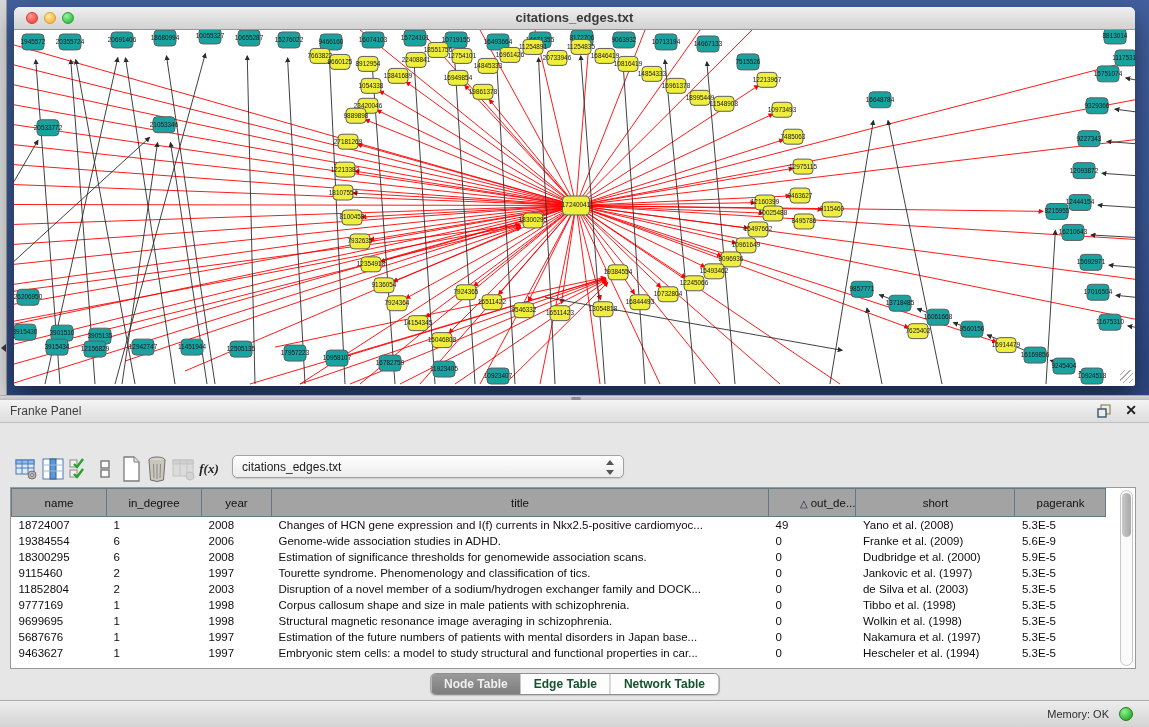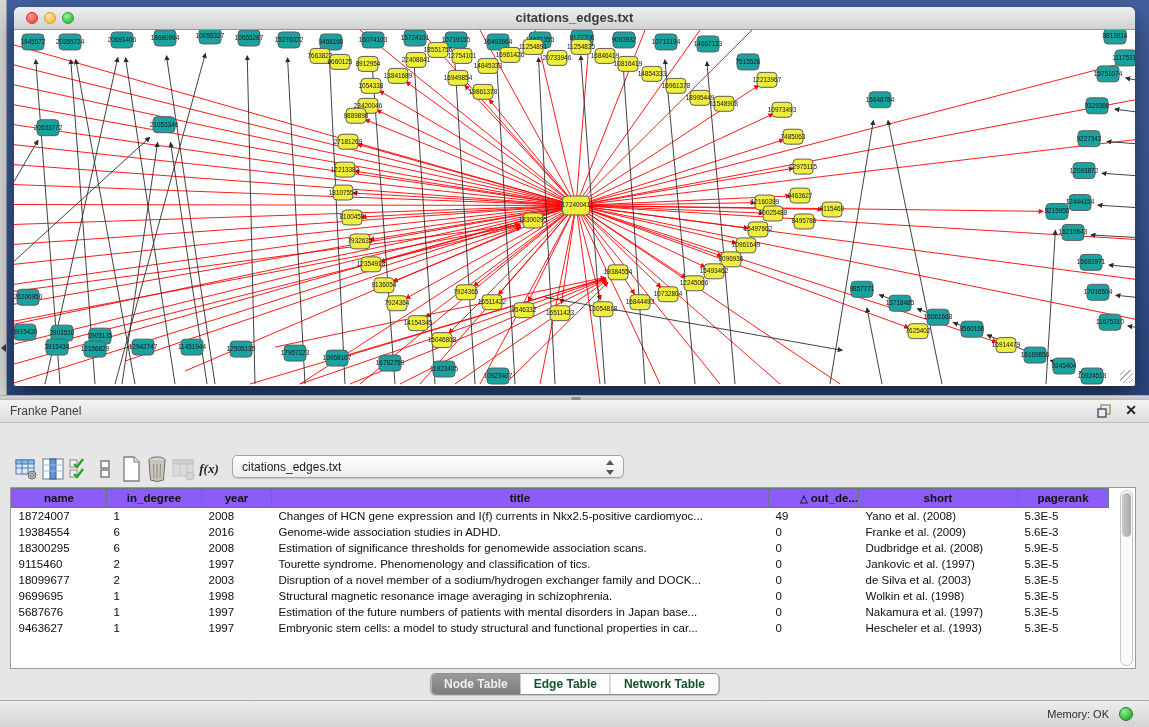--- a/index.html
+++ b/index.html
@@ -60,22 +60,22 @@
   .sel-arrows .up { position:absolute; top:0; left:0; width:0; height:0;
                     border-left:4px solid transparent; border-right:4px solid transparent;
                     border-bottom:5px solid #555; }
   .sel-arrows .down { position:absolute; bottom:0; left:0; width:0; height:0;
                     border-left:4px solid transparent; border-right:4px solid transparent;
                     border-top:5px solid #555; }
 
   .table-wrap { position:absolute; left:10px; top:64px; width:1126px; height:182px;
                 background:#fff; border:1px solid #9a9a9a; }
   table.node-table { border-collapse:collapse; table-layout:fixed; }
-  table.node-table th { background:#8b5cf6; border:1px solid #617a86; font-size:11.5px; font-weight:bold;
-                        height:19px; text-align:center; overflow:hidden; white-space:nowrap; color:#111; }
+  table.node-table th { background:#a3a3a3; border:1px solid #617a86; font-size:11.5px; font-weight:normal;
+                        height:28px; text-align:center; overflow:hidden; white-space:nowrap; color:#111; }
   table.node-table th.sorted { text-align:left; padding-left:4px; }
   table.node-table td { font-size:11.5px; height:16px; line-height:16px; padding:0 0 0 7px; color:#0d0d0d;
                         white-space:nowrap; overflow:hidden; }
   .sort-glyph { font-size:10px; margin-right:3px; color:#123; }
   .vscroll { position:absolute; right:2px; top:2px; width:13px; height:176px; background:#fafafa;
              border:1px solid #c6c6c6; border-radius:7px; }
   .vthumb { position:absolute; left:1px; top:2px; width:9px; height:44px; border-radius:5px;
             background:linear-gradient(90deg,#c9c9c9,#a8a8a8); cursor:pointer; }
 
   .tabs { position:absolute; left:50%; top:250px; transform:translateX(-50%); display:flex;
@@ -823,51 +823,60 @@
                 <td>1</td>
                 <td>2008</td>
                 <td>Changes of HCN gene expression and I(f) currents in Nkx2.5-positive cardiomyoc...</td>
                 <td>49</td>
                 <td>Yano et al. (2008)</td>
                 <td>5.3E-5</td>
               </tr>
               <tr>
                 <td>19384554</td>
                 <td>6</td>
-                <td>2016</td>
+                <td>2006</td>
                 <td>Genome-wide association studies in ADHD.</td>
                 <td>0</td>
                 <td>Franke et al. (2009)</td>
-                <td>5.6E-3</td>
+                <td>5.6E-9</td>
               </tr>
               <tr>
                 <td>18300295</td>
                 <td>6</td>
                 <td>2008</td>
                 <td>Estimation of significance thresholds for genomewide association scans.</td>
                 <td>0</td>
-                <td>Dudbridge et al. (2008)</td>
+                <td>Dudbridge et al. (2000)</td>
                 <td>5.9E-5</td>
               </tr>
               <tr>
                 <td>9115460</td>
                 <td>2</td>
                 <td>1997</td>
                 <td>Tourette syndrome. Phenomenology and classification of tics.</td>
                 <td>0</td>
                 <td>Jankovic et al. (1997)</td>
                 <td>5.3E-5</td>
               </tr>
               <tr>
-                <td>18099677</td>
+                <td>11852804</td>
                 <td>2</td>
                 <td>2003</td>
                 <td>Disruption of a novel member of a sodium/hydrogen exchanger family and DOCK...</td>
                 <td>0</td>
                 <td>de Silva et al. (2003)</td>
+                <td>5.3E-5</td>
+              </tr>
+              <tr>
+                <td>9777169</td>
+                <td>1</td>
+                <td>1998</td>
+                <td>Corpus callosum shape and size in male patients with schizophrenia.</td>
+                <td>0</td>
+                <td>Tibbo et al. (1998)</td>
                 <td>5.3E-5</td>
               </tr>
               <tr>
                 <td>9699695</td>
                 <td>1</td>
                 <td>1998</td>
                 <td>Structural magnetic resonance image averaging in schizophrenia.</td>
                 <td>0</td>
                 <td>Wolkin et al. (1998)</td>
                 <td>5.3E-5</td>
@@ -880,21 +889,21 @@
                 <td>0</td>
                 <td>Nakamura et al. (1997)</td>
                 <td>5.3E-5</td>
               </tr>
               <tr>
                 <td>9463627</td>
                 <td>1</td>
                 <td>1997</td>
                 <td>Embryonic stem cells: a model to study structural and functional properties in car...</td>
                 <td>0</td>
-                <td>Hescheler et al. (1993)</td>
+                <td>Hescheler et al. (1994)</td>
                 <td>5.3E-5</td>
               </tr>
             </tbody>
         </table>
         <div class="vscroll">
           <div class="vthumb"></div>
         </div>
       </div>
 
       <div class="tabs">

